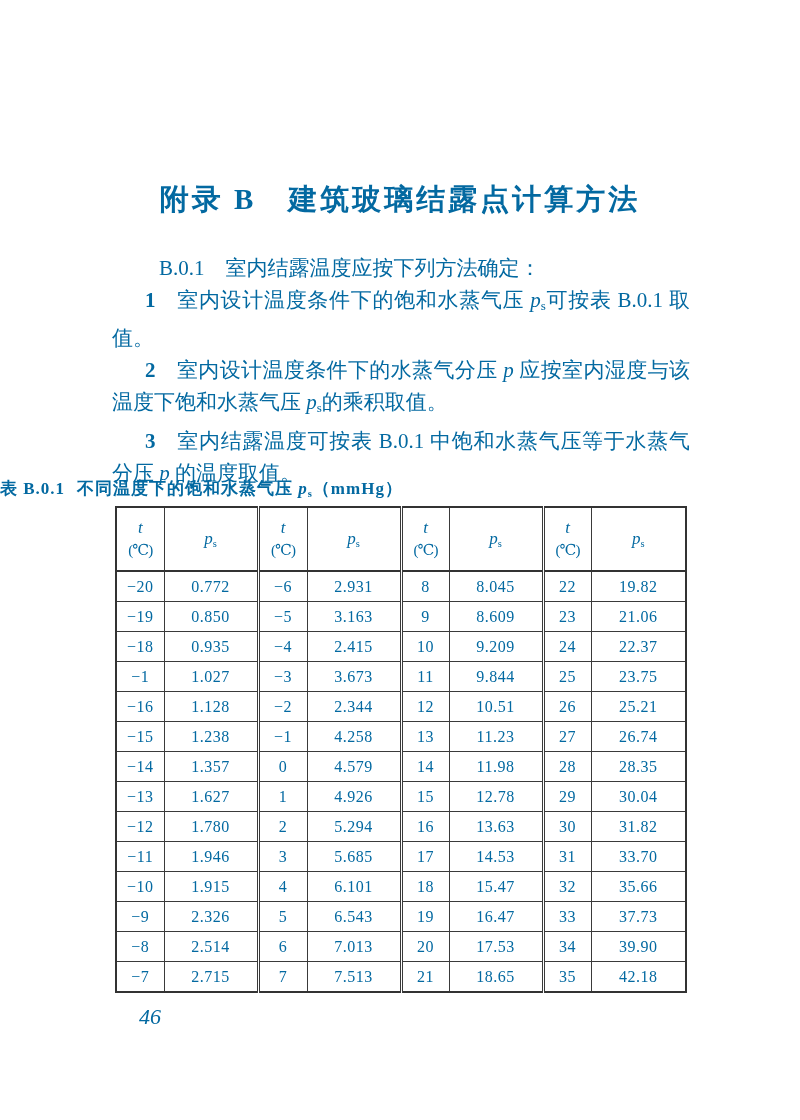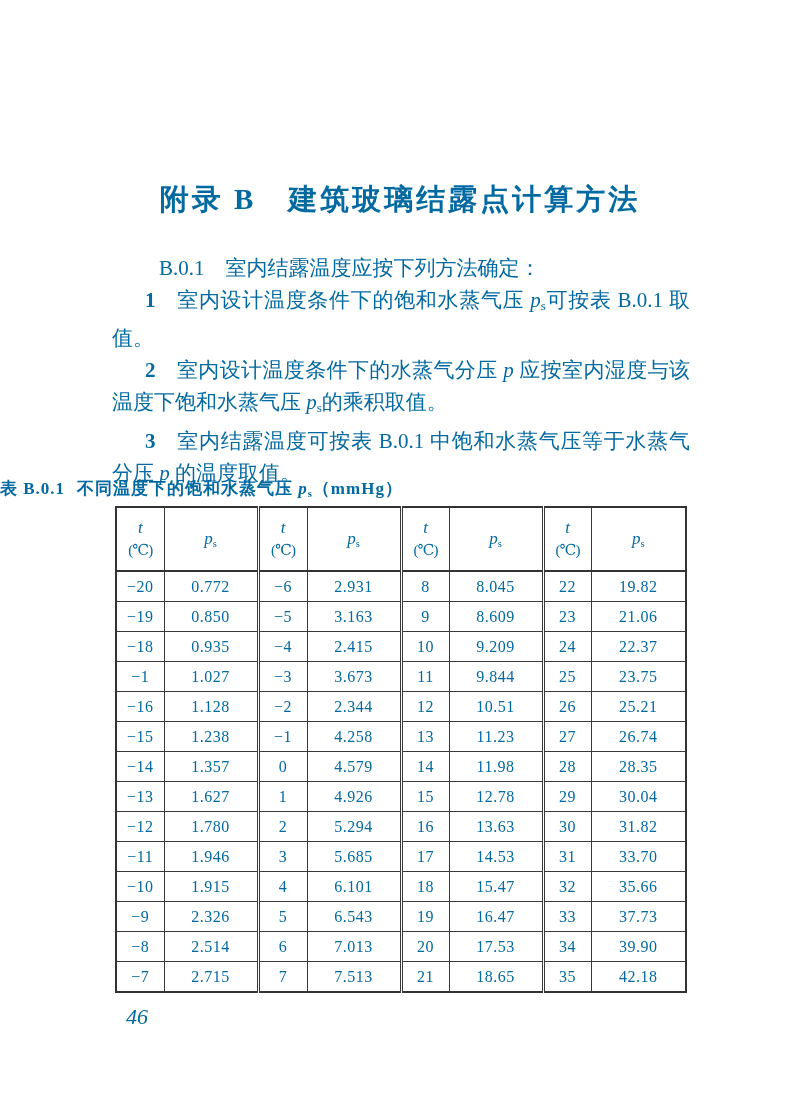--- a/index.html
+++ b/index.html
@@ -81,21 +81,21 @@
     letter-spacing: 0.5px;
   }
   table.ps-table .grp {
     border-left: 3px double #3a3a3a;
   }
   .t-head { font-style: italic; line-height: 1.35; }
   .t-head .unit { font-style: normal; font-size: 15px; letter-spacing: -1px; }
   .ps-head { font-style: italic; margin-left: 7px; }
   .pagenum {
     position: absolute;
-    top: 1004px; left: 126px;
+    top: 1004px; left: 139px;
     font-size: 22px;
     font-style: italic;
     font-family: "Liberation Serif", "DejaVu Serif", serif;
   }
 </style>
 </head>
 <body>
 
 <div class="page">
 

